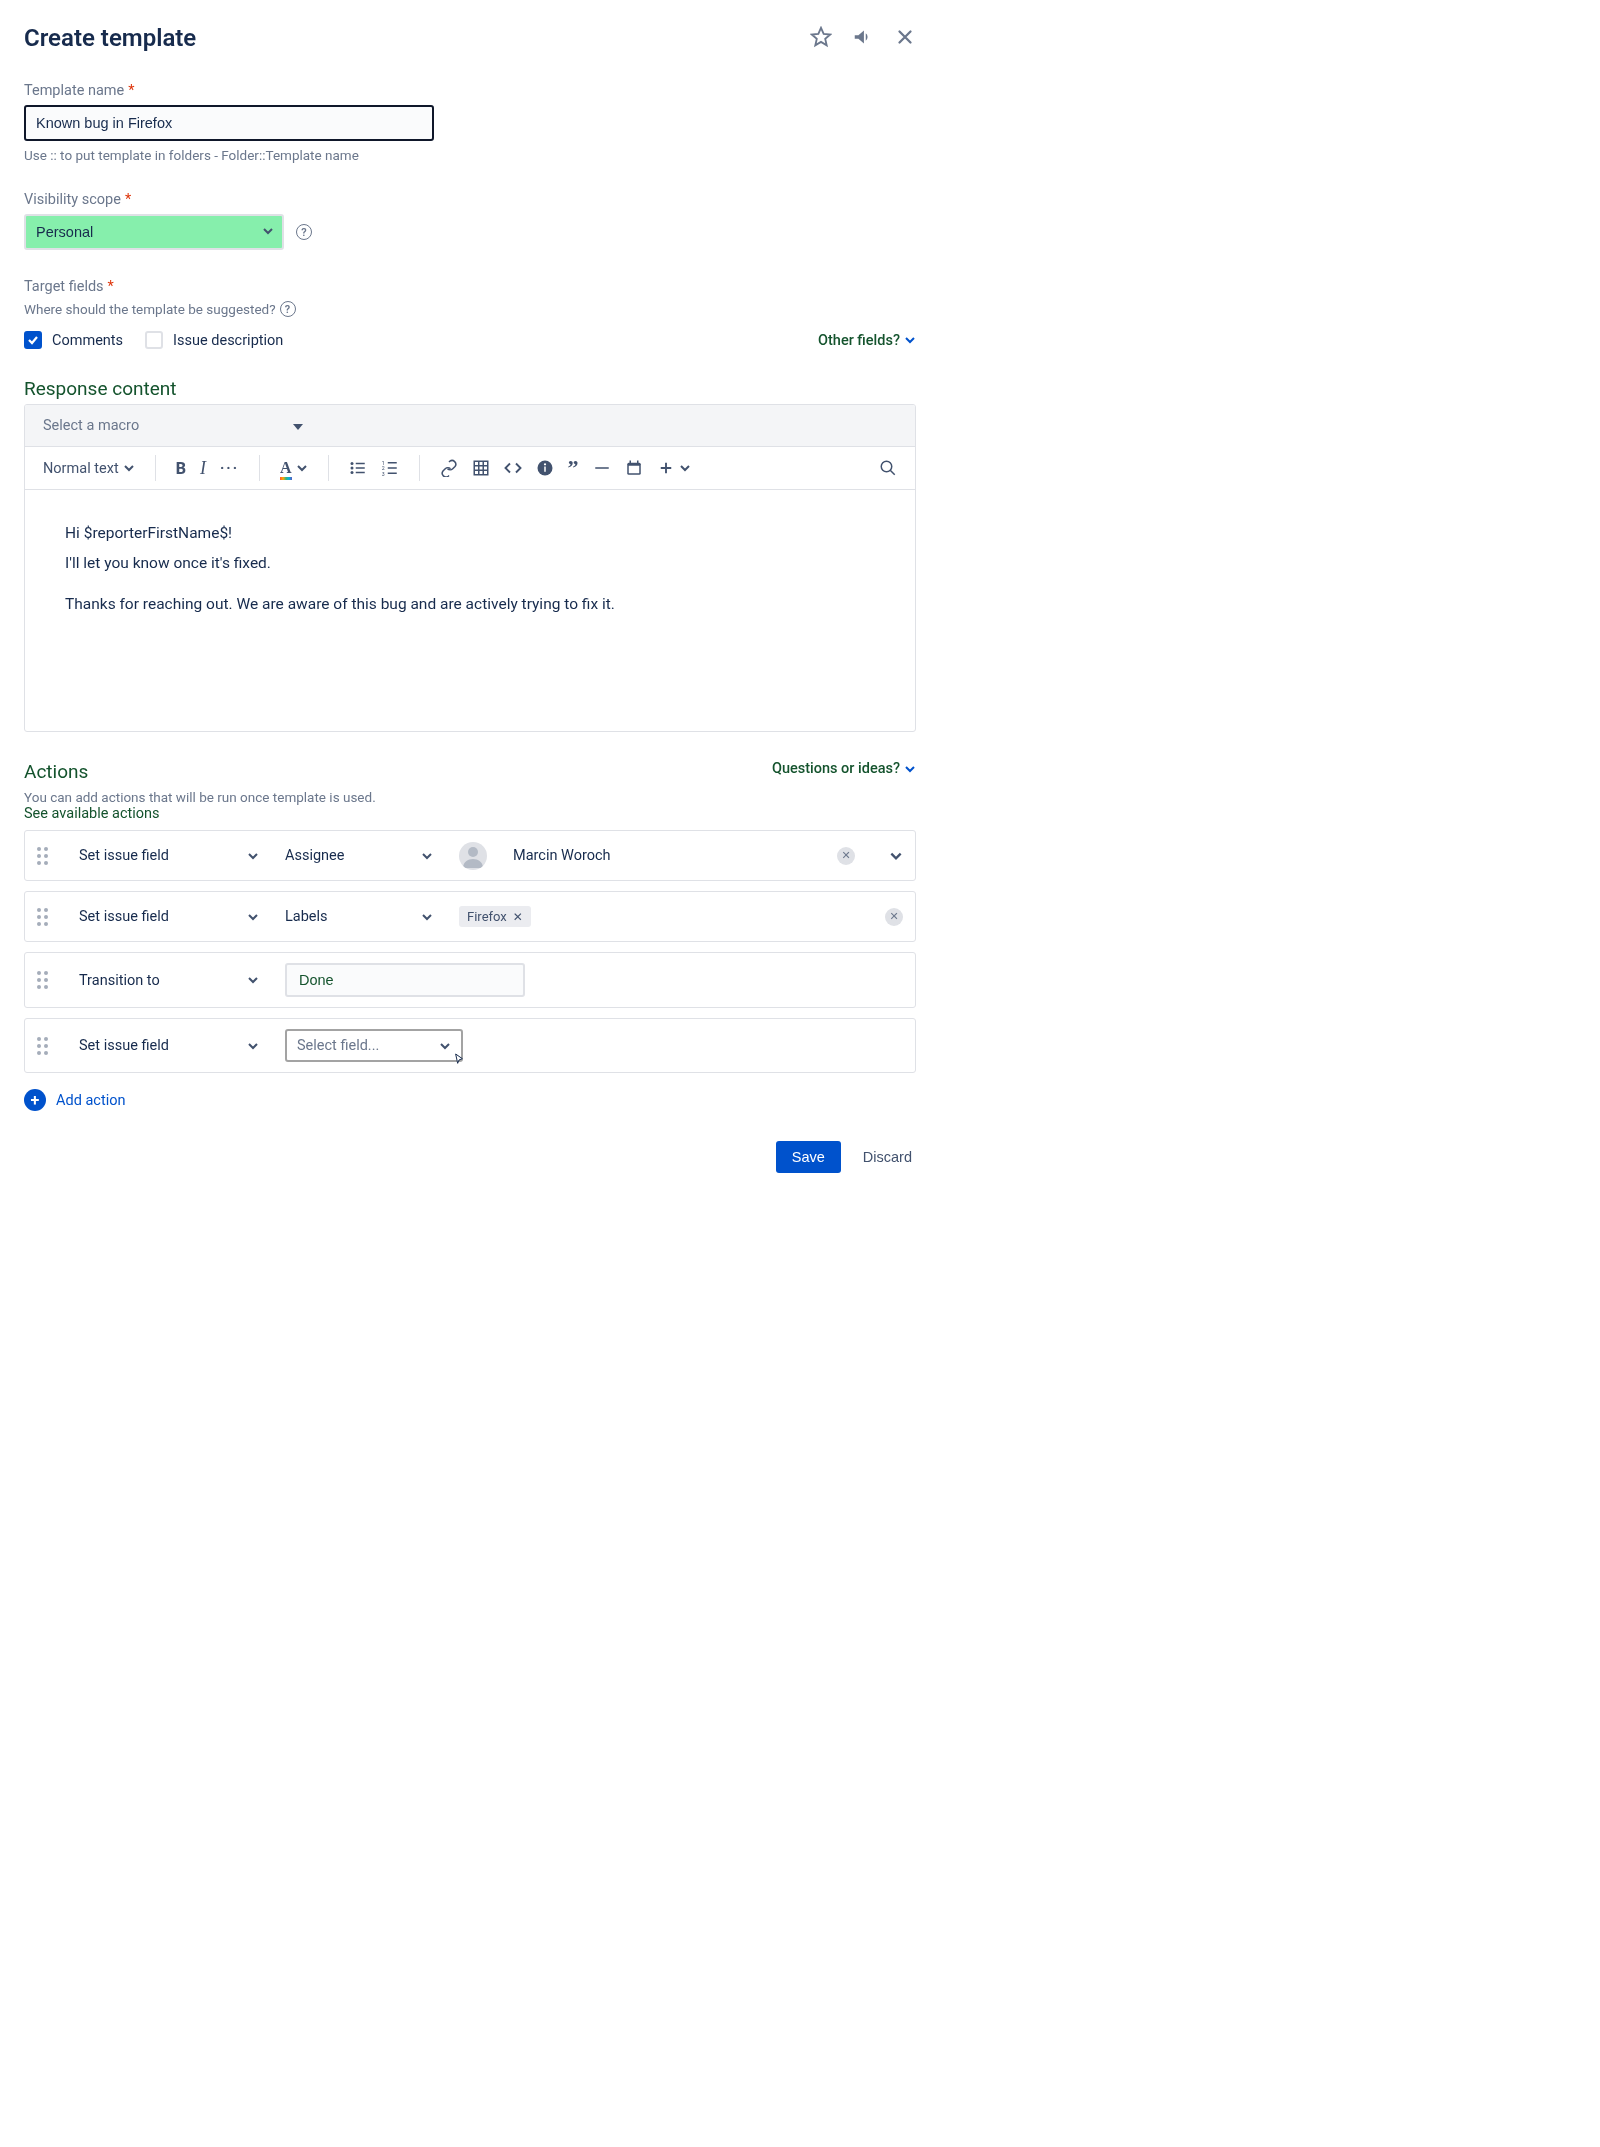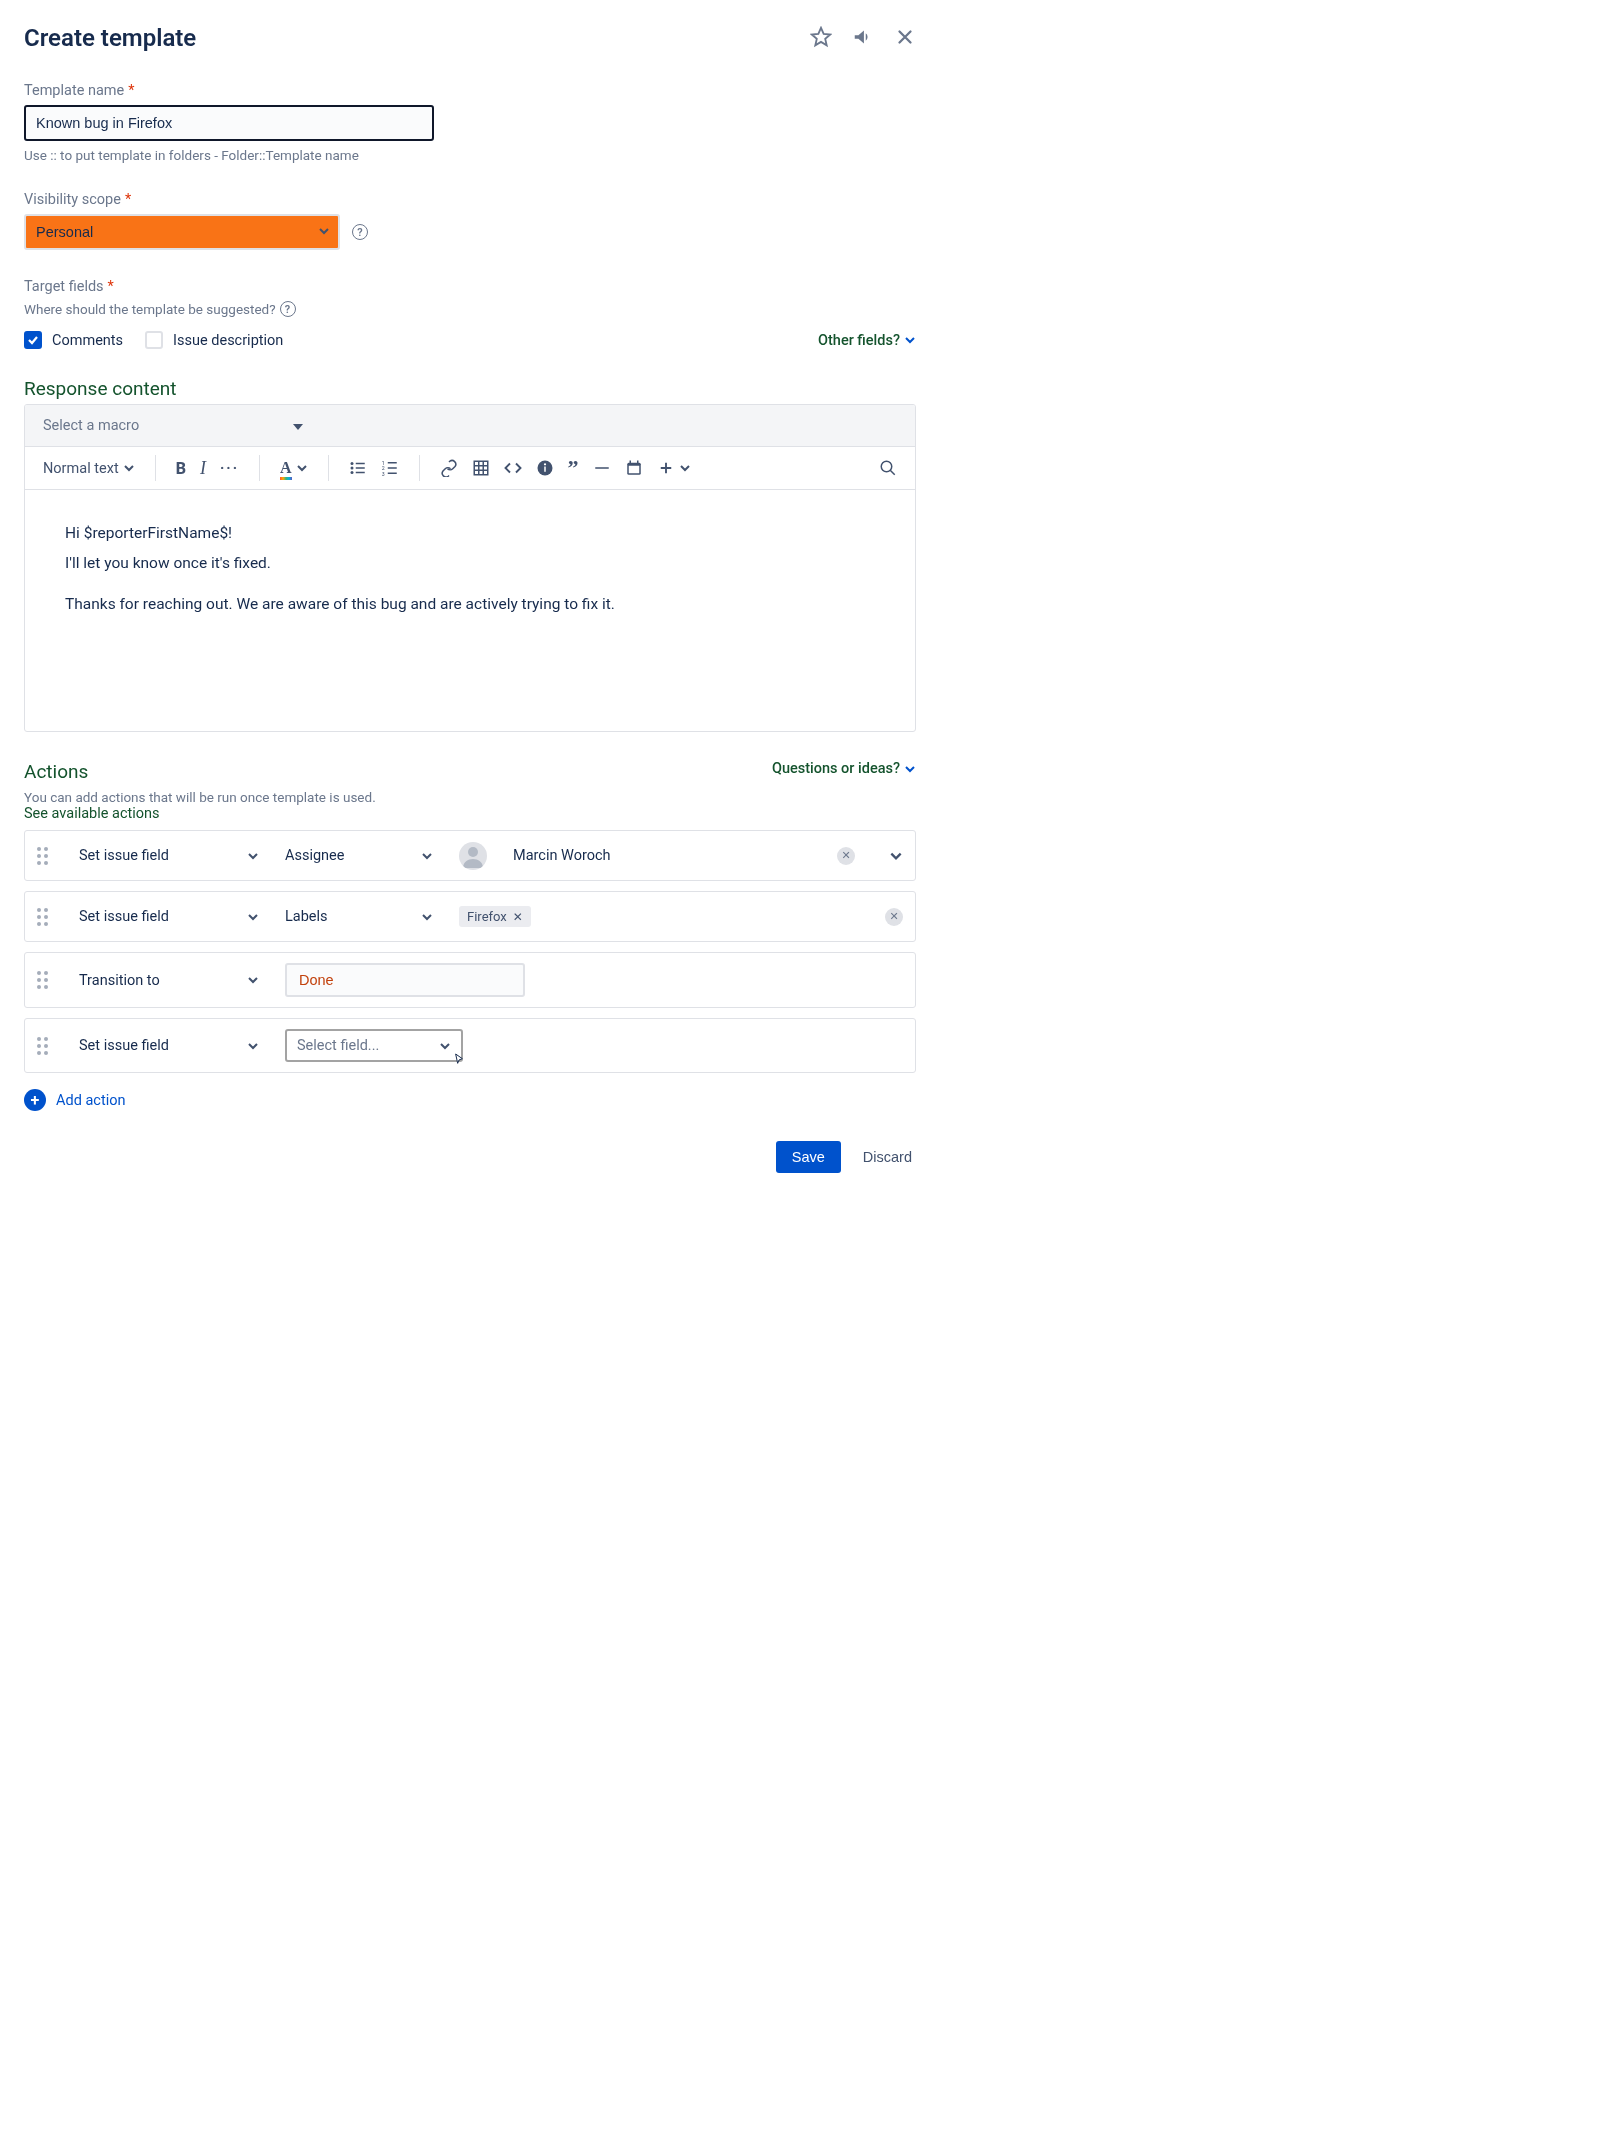--- a/index.html
+++ b/index.html
@@ -33,28 +33,28 @@
     width: 410px;
     height: 36px;
     border: 2px solid #0f172a;
     border-radius: 3px;
     padding: 0 10px;
     font-size: 14.5px;
     color: #172B4D;
     background:#FAFBFC;
   }
   .select {
-    width: 316px;
+    width: 260px;
     height: 36px;
     border: 2px solid #DFE1E6;
     border-radius: 3px;
     padding: 0 30px 0 10px;
     font-size: 14.5px;
     color: #172B4D;
-    background: #f97316;
+    background: #86efac;
     appearance: none;
     position: relative;
   }
   .select-wrap { position: relative; display:inline-flex; align-items:center; gap:12px; }
   .select-wrap .chev { position: absolute; right: 10px; top: 50%; transform: translateY(-50%); pointer-events:none; }
   .help-circle {
     width: 16px; height: 16px; border: 1.5px solid #6B778C; border-radius:50%;
     display:inline-flex; align-items:center; justify-content:center;
     font-size:11px; color:#6B778C; font-weight:600;
   }
@@ -114,21 +114,21 @@
   }
   .user-name { font-size:14.5px; color:#172B4D; }
   .spacer { flex:1; }
   .clear-circle { width:18px;height:18px;border-radius:50%;background:#DFE1E6;color:#6B778C;display:flex;align-items:center;justify-content:center;font-size:11px;cursor:pointer;}
   .tag {
     background:#EBECF0; border-radius:3px; padding:3px 8px; font-size:13px; color:#42526E;
     display:inline-flex; align-items:center; gap:6px;
   }
   .tag .x { font-size:12px; cursor:pointer; color:#42526E;}
   .status-input {
-    border:2px solid #DFE1E6; border-radius:3px; background:#FAFBFC; padding:7px 12px; font-size:14.5px; color:#c2410c;
+    border:2px solid #DFE1E6; border-radius:3px; background:#FAFBFC; padding:7px 12px; font-size:14.5px; color:#14532d;
     width:240px;
   }
   .field-select-open {
     border:2px solid #a3a3a3; border-radius:3px; padding:6px 10px;
     display:flex; align-items:center; justify-content:space-between; width:178px;
     color:#6B778C; font-size:14.5px; cursor:pointer;
   }
   .cursor-icon { width:16px;height:16px; position:relative; top:14px; left:-38px;}
 
   .add-action { display:flex; align-items:center; gap:10px; margin-top:16px; cursor:pointer;}

